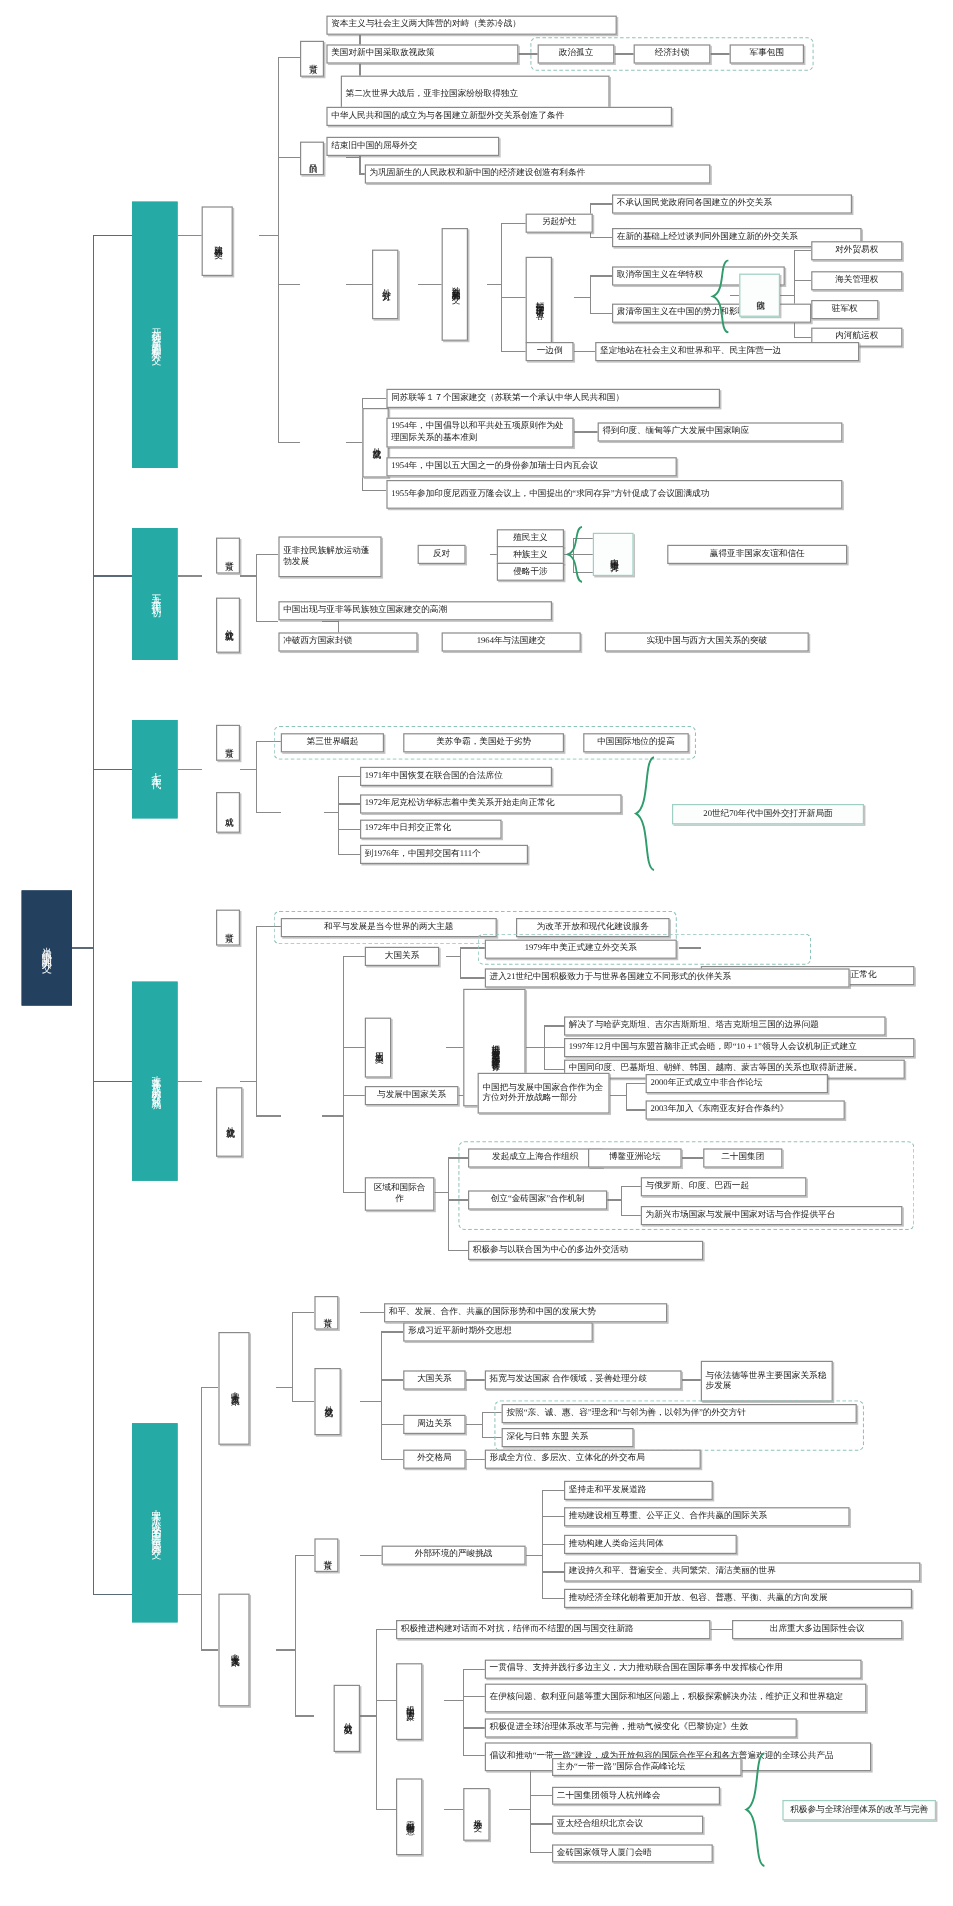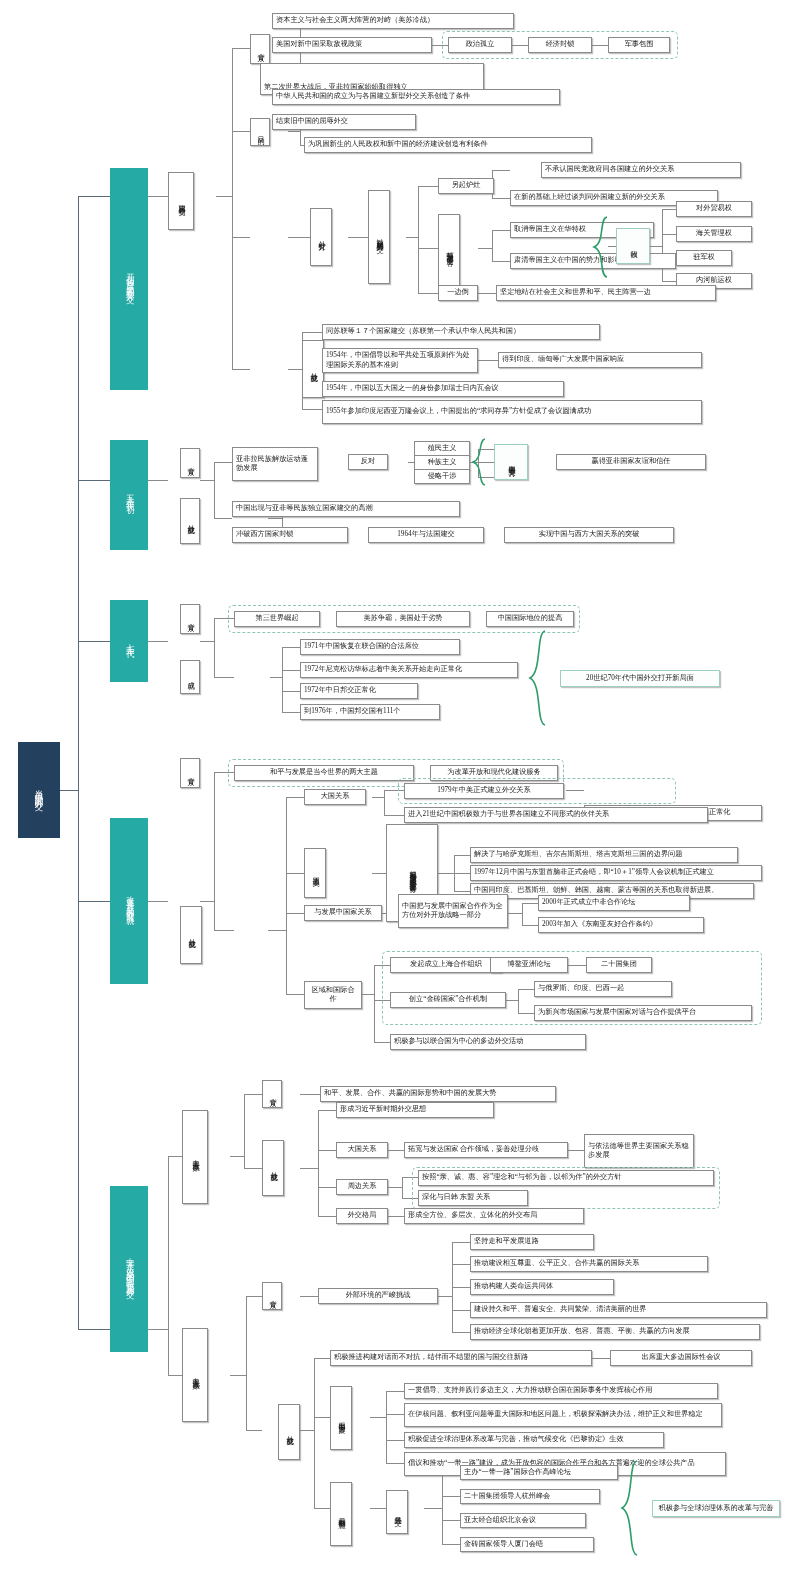--- a/index.html
+++ b/index.html
@@ -236,21 +236,21 @@
   <div class="dashframe" style="left:442px;top:31px;width:236px;height:28px;"></div>
   <div class="node center" style="left:448px;top:37px;width:64px;height:16px;">
     <span>政治孤立</span>
   </div>
   <div class="node center" style="left:528px;top:37px;width:64px;height:16px;">
     <span>经济封锁</span>
   </div>
   <div class="node center" style="left:608px;top:37px;width:62px;height:16px;">
     <span>军事包围</span>
   </div>
-  <div class="node" style="left:260px;top:63px;width:224px;height:32px;align-items:flex-end;">
+  <div class="node" style="left:284px;top:63px;width:224px;height:32px;">
     <span>第二次世界大战后，亚非拉国家纷纷取得独立</span>
   </div>
   <div class="node" style="left:272px;top:89px;width:288px;height:16px;">
     <span>中华人民共和国的成立为与各国建立新型外交关系创造了条件</span>
   </div>
 
   <div class="node vert center" style="left:250px;top:118px;width:20px;height:28px;">
     <span>目的</span>
   </div>
   <div class="node" style="left:272px;top:114px;width:144px;height:16px;">
@@ -263,21 +263,21 @@
   <div class="node vert center" style="left:310px;top:208px;width:22px;height:58px;">
     <span>外交方针</span>
   </div>
   <div class="node vert center" style="left:368px;top:190px;width:22px;height:94px;">
     <span>独立自主的和平外交</span>
   </div>
 
   <div class="node center" style="left:438px;top:178px;width:56px;height:16px;">
     <span>另起炉灶</span>
   </div>
-  <div class="node" style="left:510px;top:162px;width:200px;height:16px;margin-left:31px;">
+  <div class="node" style="left:510px;top:162px;width:200px;height:16px;">
     <span>不承认国民党政府同各国建立的外交关系</span>
   </div>
   <div class="node" style="left:510px;top:190px;width:208px;height:16px;">
     <span>在新的基础上经过谈判同外国建立新的外交关系</span>
   </div>
 
   <div class="node vert center" style="left:438px;top:214px;width:22px;height:72px;">
     <span>打扫干净屋子再请客</span>
   </div>
   <div class="node" style="left:510px;top:222px;width:144px;height:16px;">

